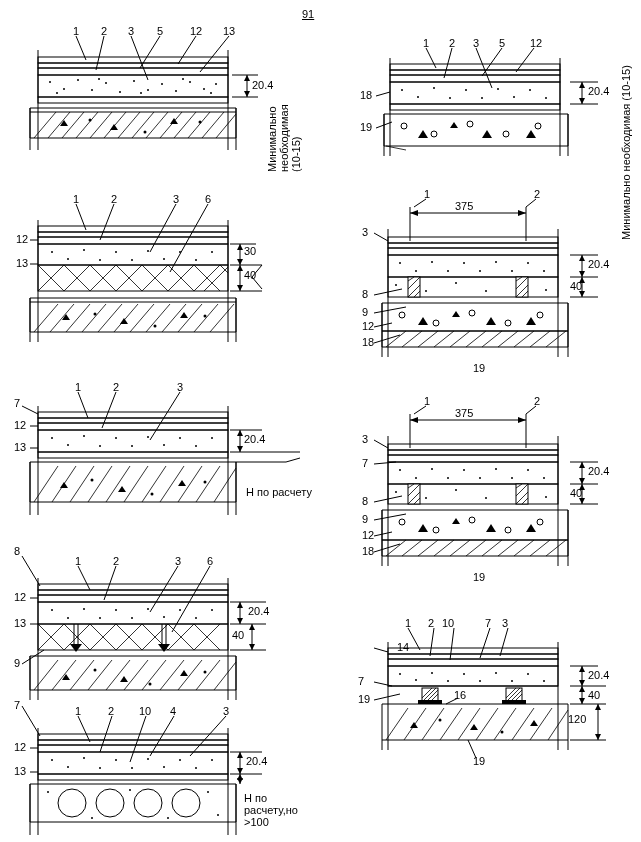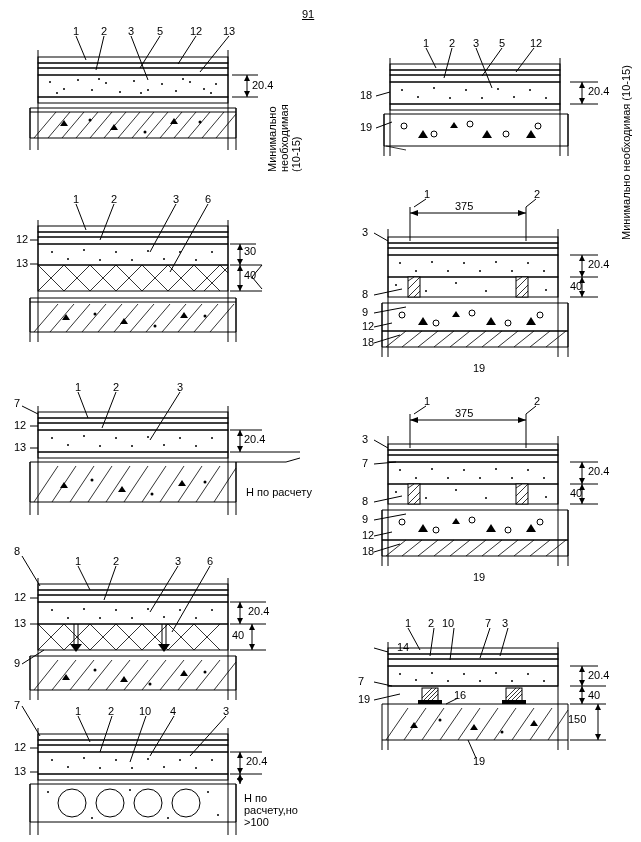--- a/index.html
+++ b/index.html
@@ -839,14 +839,14 @@
   <div class="lbl" style="left:112px;top:18px;">10</div>
   <div class="lbl" style="left:155px;top:18px;">7</div>
   <div class="lbl" style="left:172px;top:18px;">3</div>
   <div class="lbl" style="left:28px;top:42px;margin-left:39px;">14</div>
   <div class="lbl" style="left:28px;top:76px;">7</div>
   <div class="lbl" style="left:28px;top:94px;">19</div>
   <div class="lbl" style="left:124px;top:90px;">16</div>
   <div class="lbl" style="left:143px;top:156px;">19</div>
   <div class="lbl" style="left:258px;top:70px;">20.4</div>
   <div class="lbl" style="left:258px;top:90px;">40</div>
-  <div class="lbl" style="left:238px;top:114px;">150</div>
+  <div class="lbl" style="left:238px;top:114px;">120</div>
 </div>
 
 </body></html>

